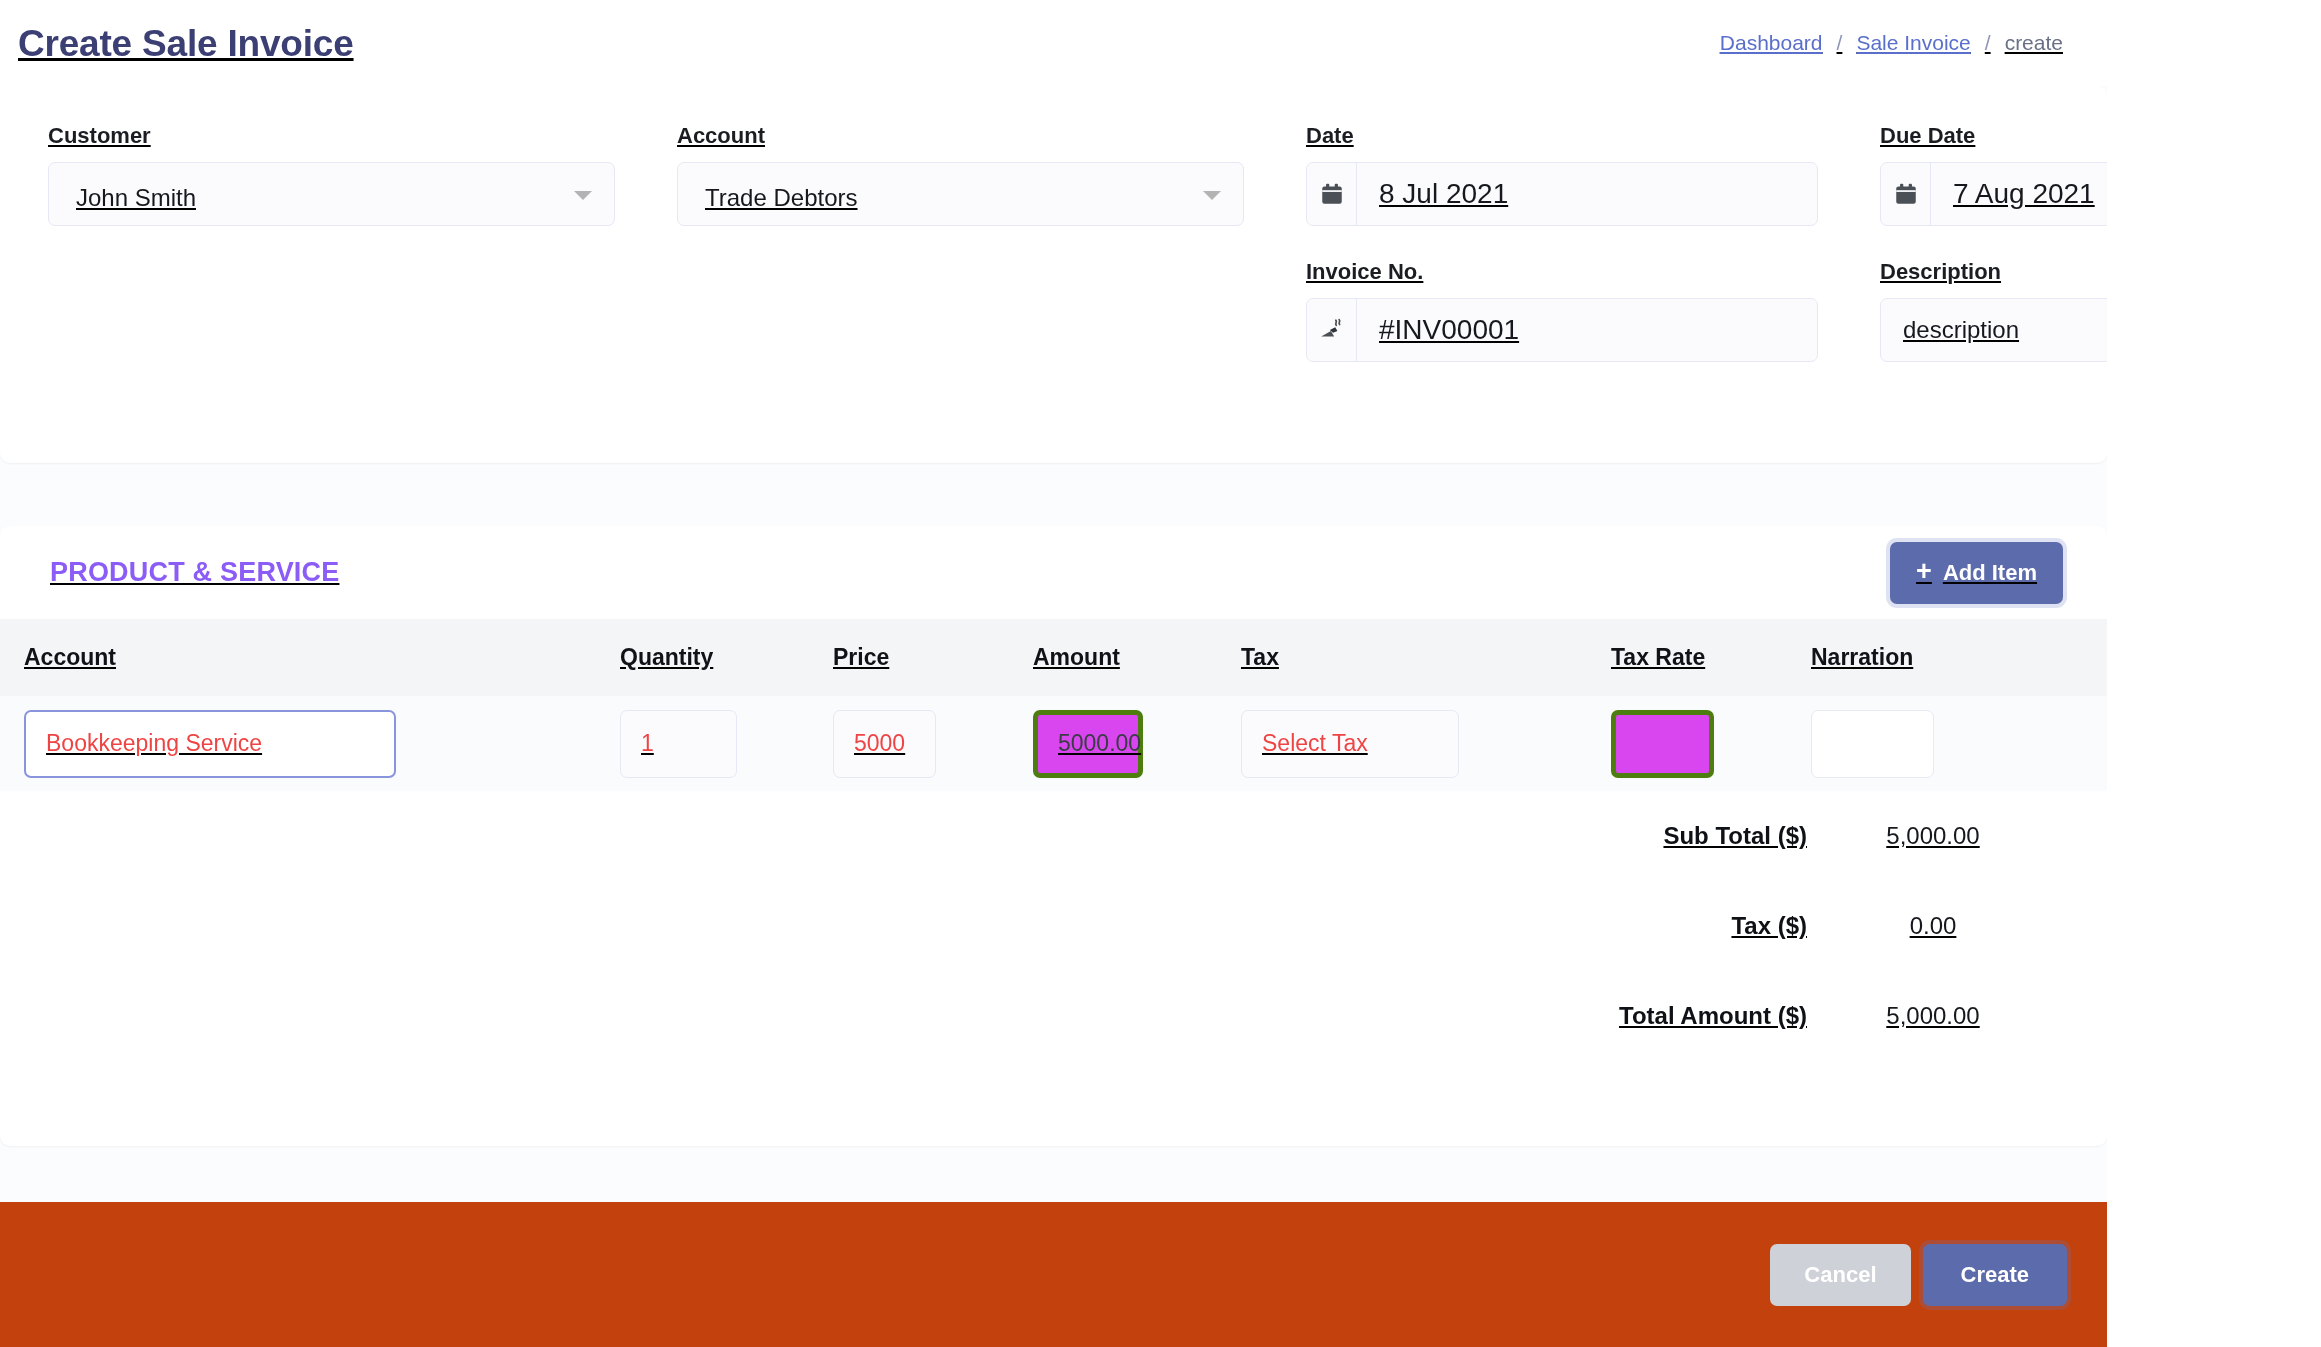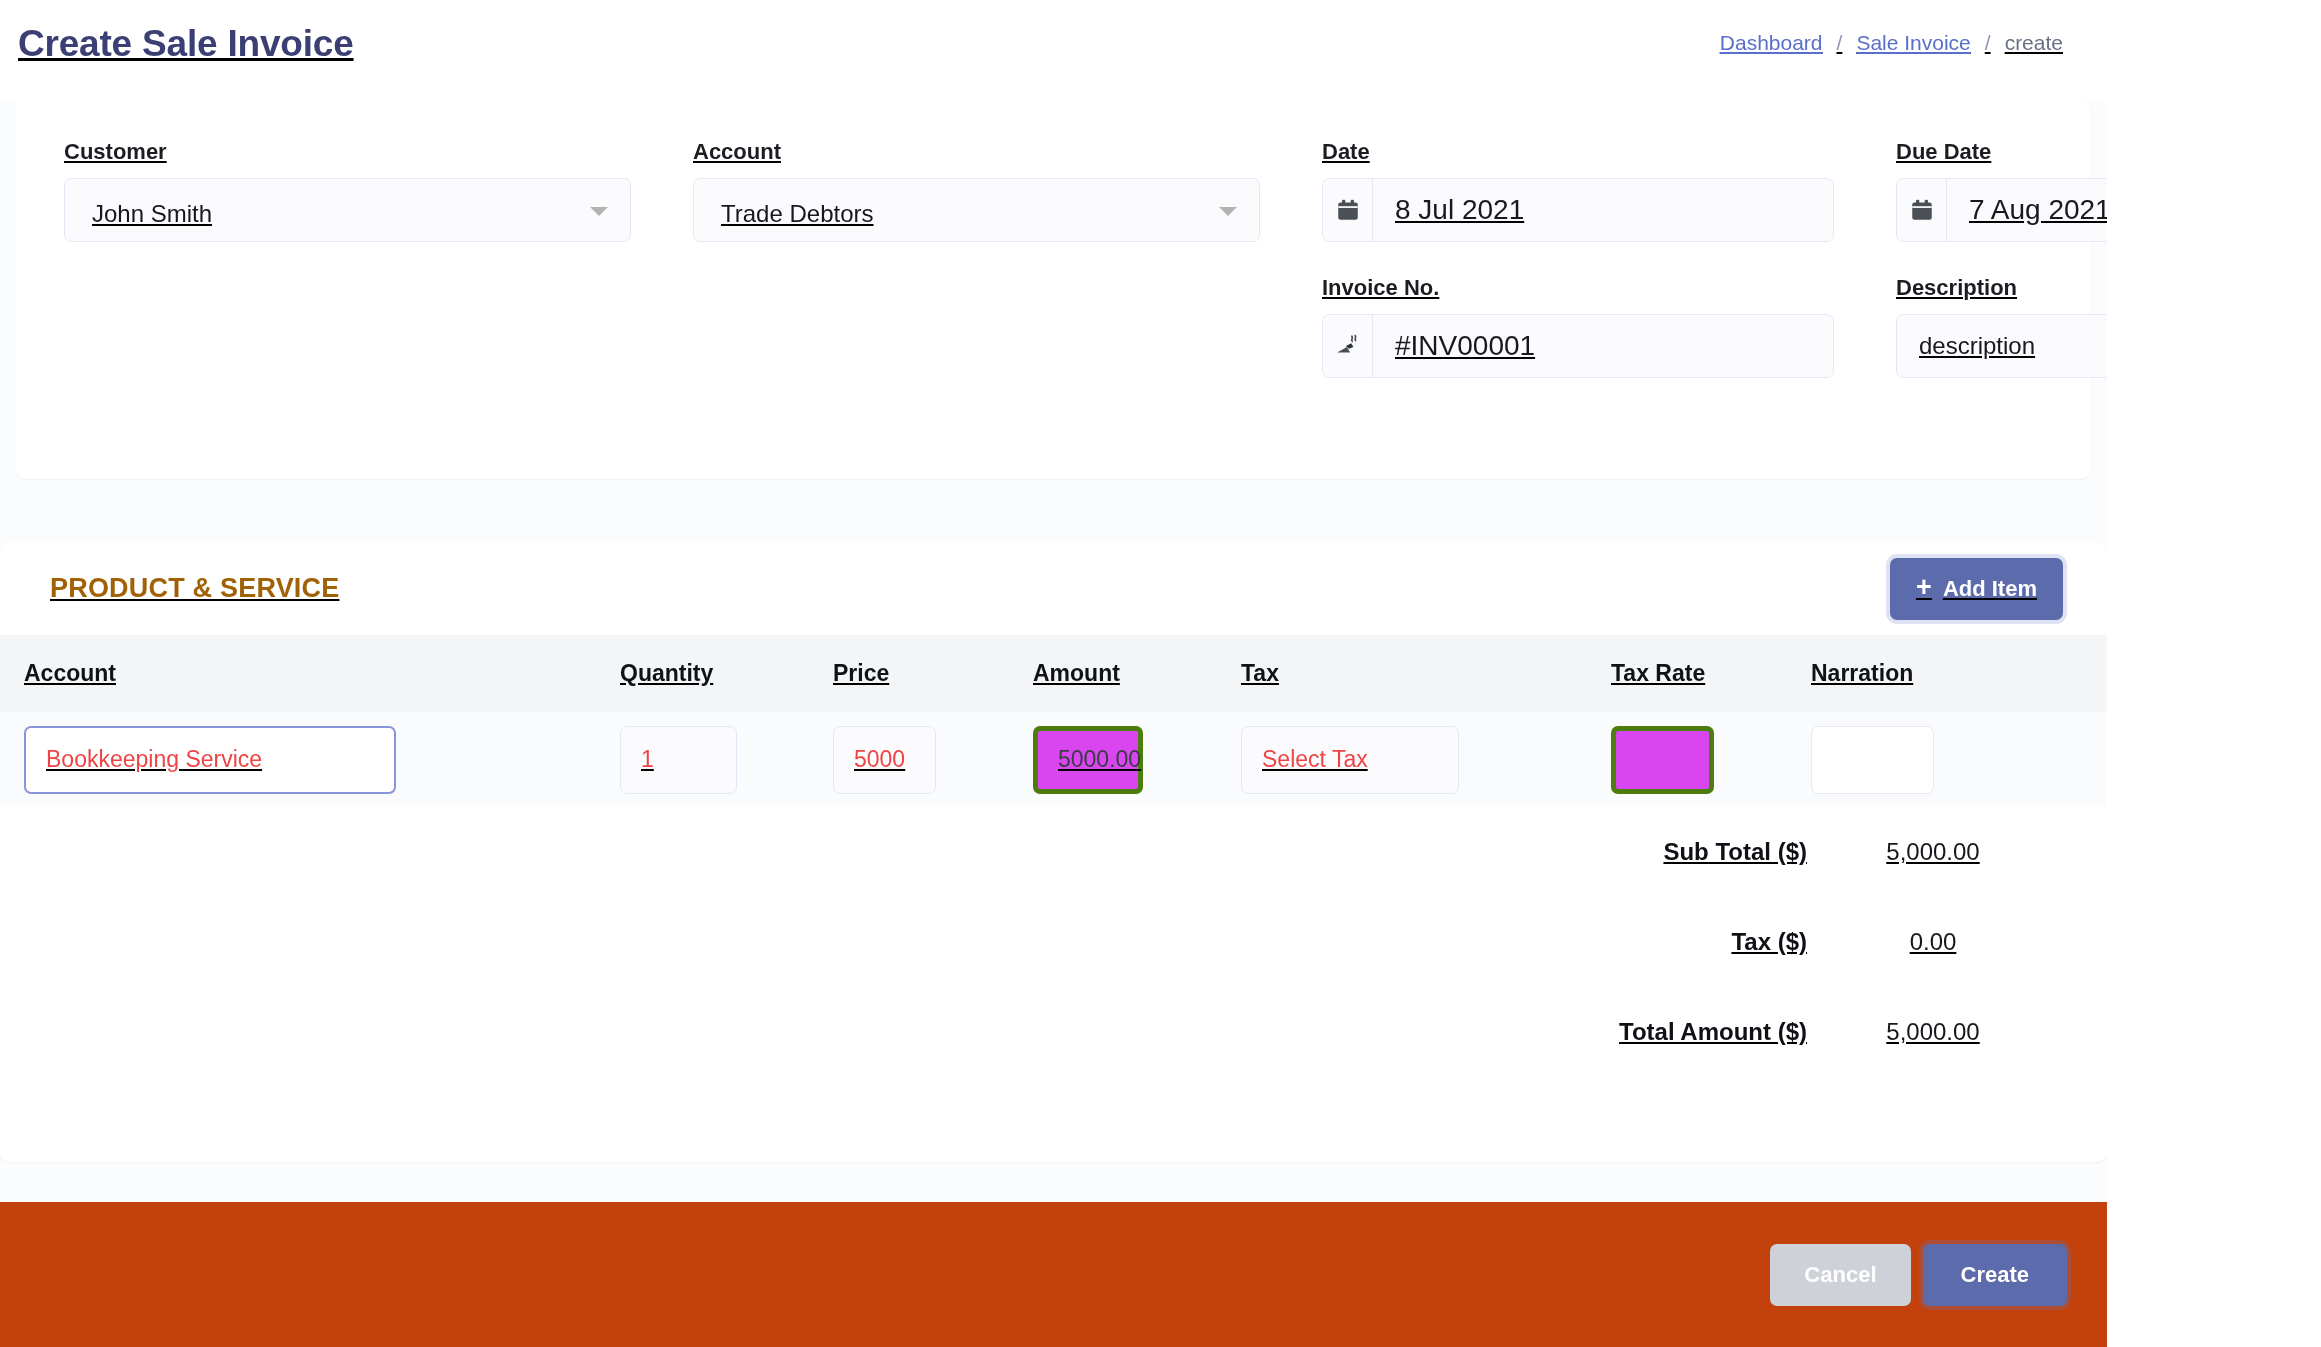--- a/index.html
+++ b/index.html
@@ -56,21 +56,21 @@
 
   
   .card {
     background: #ffffff;
     border-radius: 10px;
     box-shadow: 0 1px 2px rgba(16,24,40,0.05);
   }
 
   
   .card-form {
-    margin: 16px;
+    margin: 0;
     height: 377px;
     padding: 38px 48px 0 48px;
     border-radius: 0 10px 10px 10px;
   }
   .form-grid {
     display: grid;
     grid-template-columns: 567px 567px 512px 512px;
     column-gap: 62px;
     row-gap: 0;
   }
@@ -157,21 +157,21 @@
   .ps-head {
     height: 93px;
     display: flex;
     align-items: center;
     justify-content: space-between;
     padding: 0 44px 0 50px;
   }
   .ps-title {
     font-size: 27px;
     font-weight: bold;
-    color: #a16207;
+    color: #8b5cf6;
     letter-spacing: 0.2px;
   }
   .btn {
     border: none;
     border-radius: 7px;
     font-size: 22px;
     font-weight: bold;
     color: #ffffff;
     cursor: pointer;
     font-family: "Liberation Sans", sans-serif;

